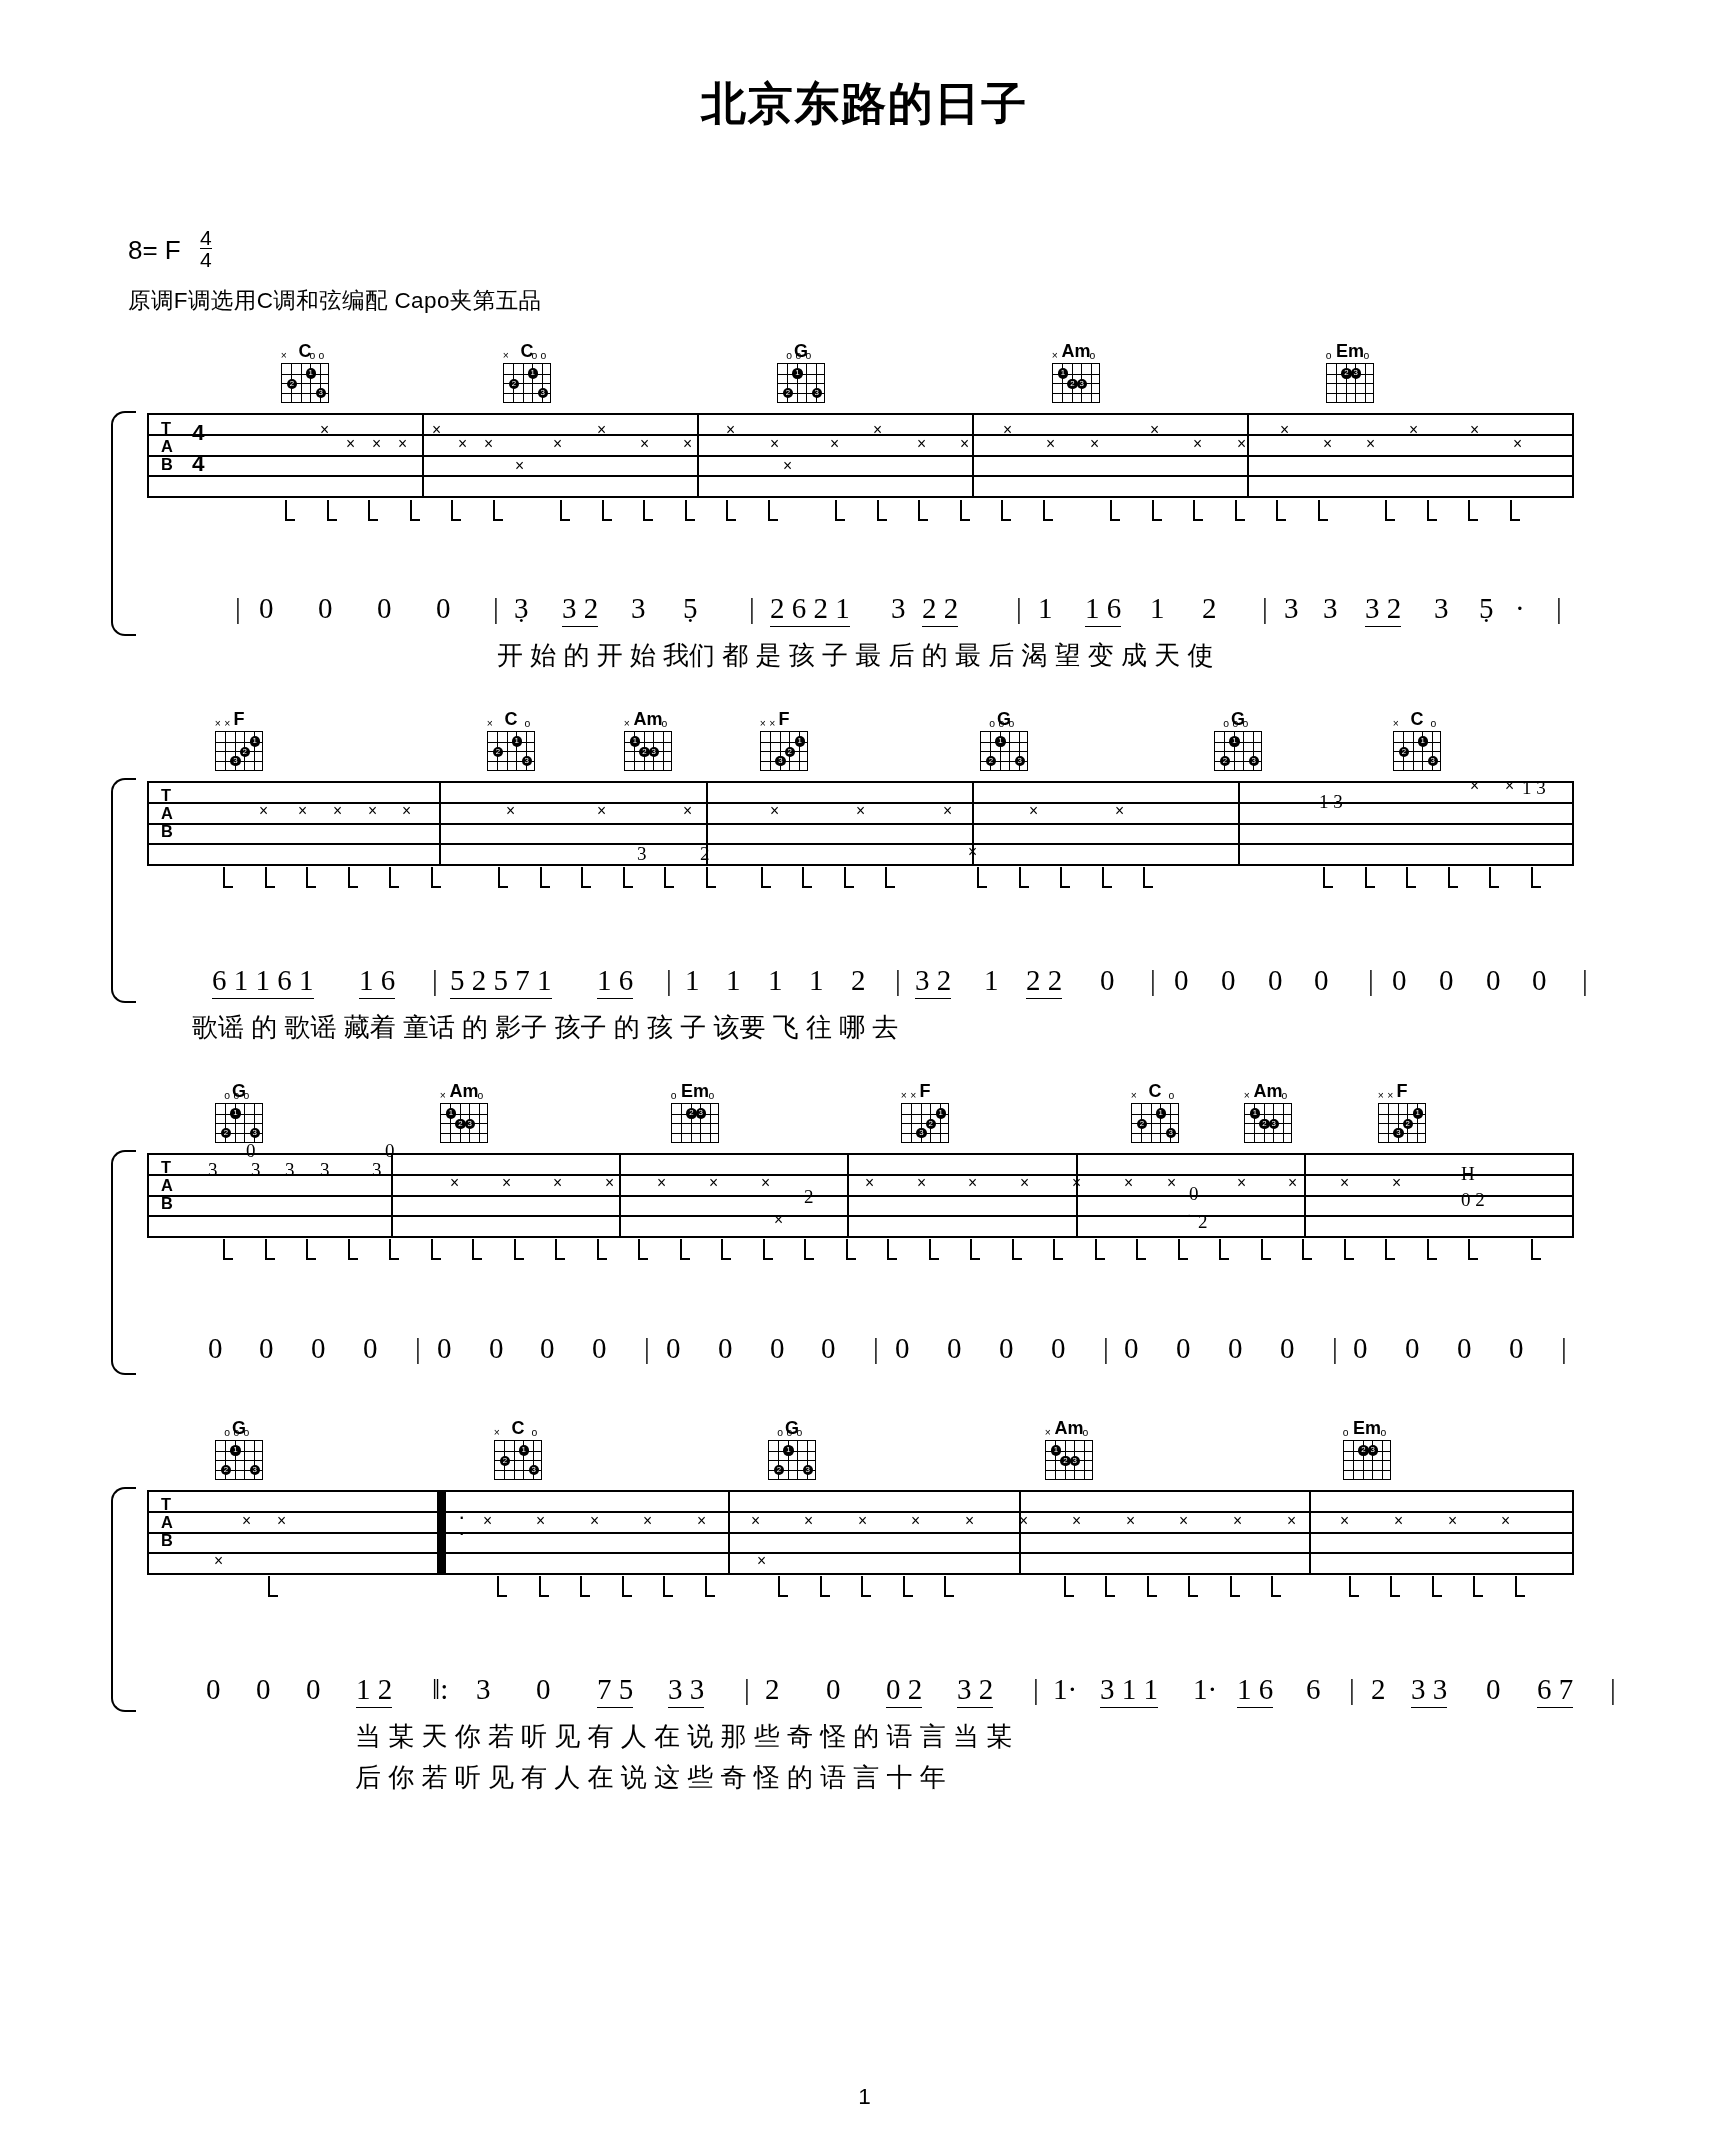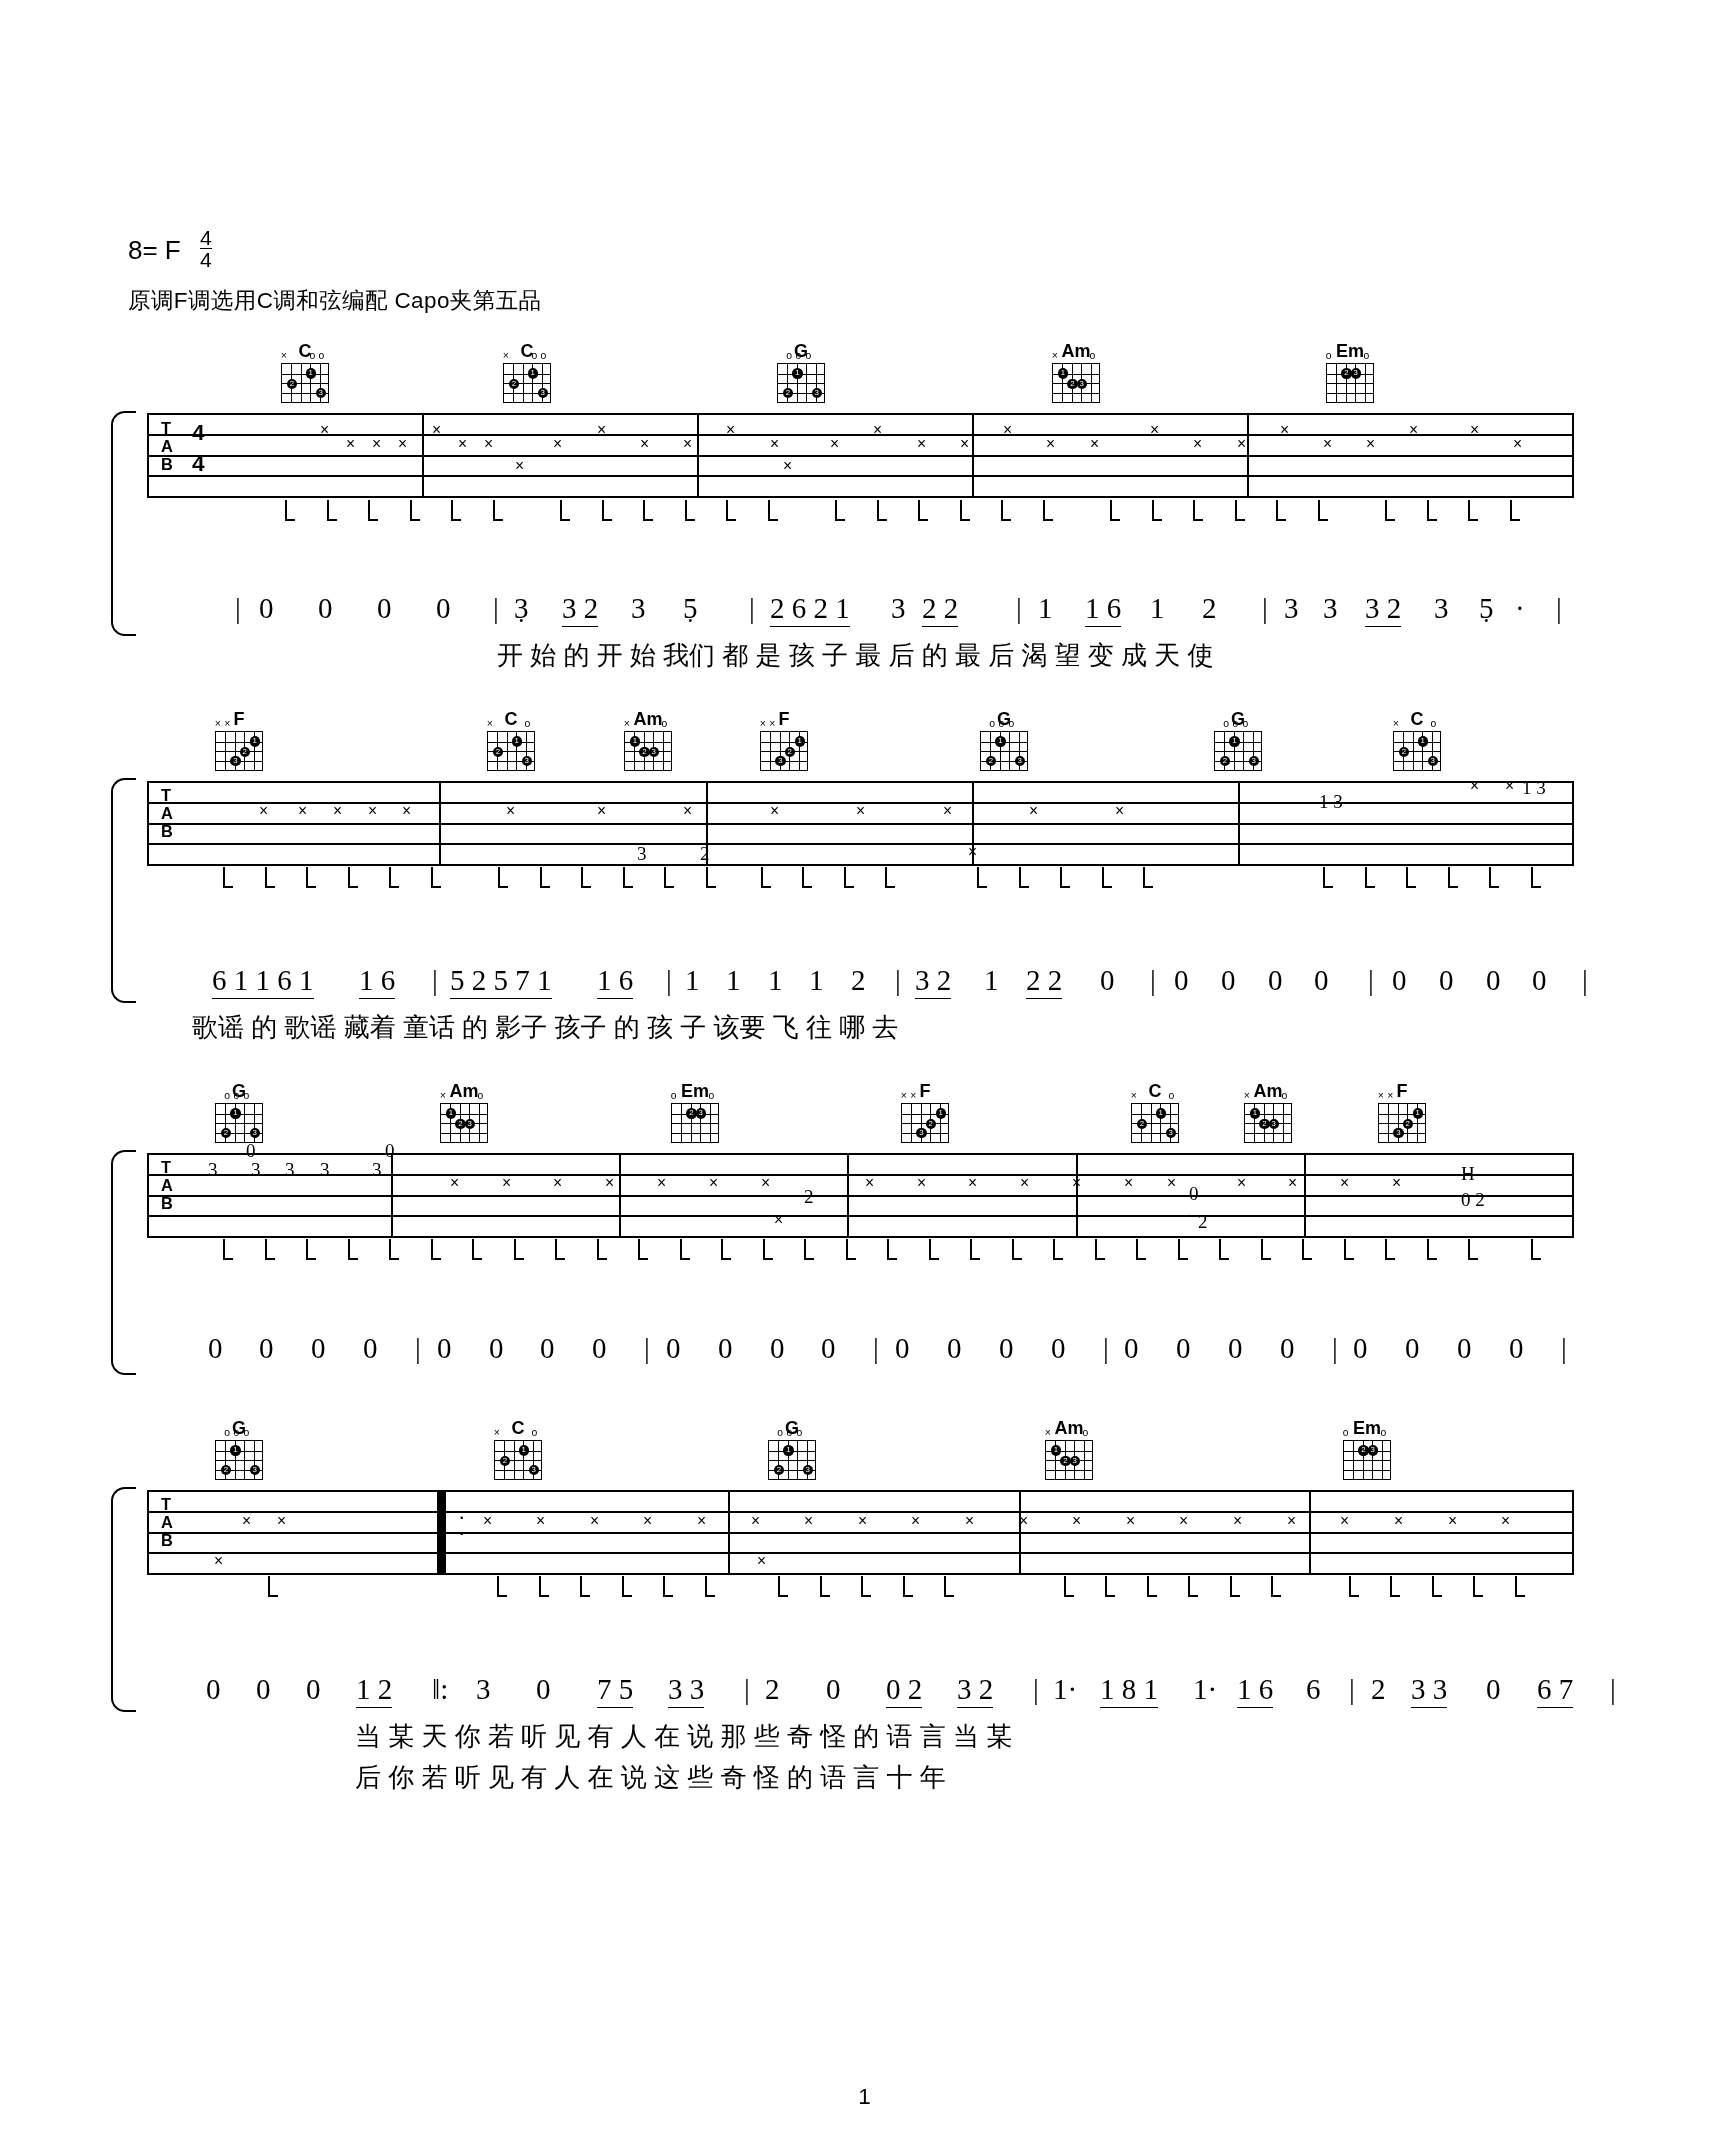--- a/index.html
+++ b/index.html
@@ -49,20 +49,21 @@
 
   .pagenum{position:absolute;bottom:29px;left:0;width:1729px;text-align:center;font-size:22.5px;}
   .repeat{position:absolute;width:8.6px;background:#000;}
   .repdots{position:absolute;font-size:22.5px;line-height:15.6px;}
 </style>
 </head>
 <body>
 
 <div class="page">
 
+  <div class="title">北京东路的日子</div>
 
   <div class="keyblock">
     <span class="kl">8= F</span>
     <span class="timesig">
       <span class="num">4</span>
       <span class="den">4</span>
     </span>
   </div>
   <div class="capoline">原调F调选用C调和弦编配  Capo夹第五品</div>
 
@@ -938,21 +939,21 @@
     <span class="n" style="left:536px;">0</span>
     <span class="n under" style="left:597px;">7 5</span>
     <span class="n under" style="left:668px;">3 3</span>
     <span class="vb" style="left:744px;">|</span>
     <span class="n" style="left:765px;">2</span>
     <span class="n" style="left:826px;">0</span>
     <span class="n under" style="left:886px;">0 2</span>
     <span class="n under" style="left:957px;">3 2</span>
     <span class="vb" style="left:1033px;">|</span>
     <span class="n" style="left:1053px;">1·</span>
-    <span class="n under" style="left:1100px;">1 8 1</span>
+    <span class="n under" style="left:1100px;">3 1 1</span>
     <span class="n" style="left:1193px;">1·</span>
     <span class="n under" style="left:1237px;">1 6</span>
     <span class="n" style="left:1306px;">6</span>
     <span class="vb" style="left:1349px;">|</span>
     <span class="n" style="left:1371px;">2</span>
     <span class="n under" style="left:1411px;">3 3</span>
     <span class="n" style="left:1486px;">0</span>
     <span class="n under" style="left:1537px;">6 7</span>
     <span class="vb" style="left:1610px;">|</span>
   </div>

